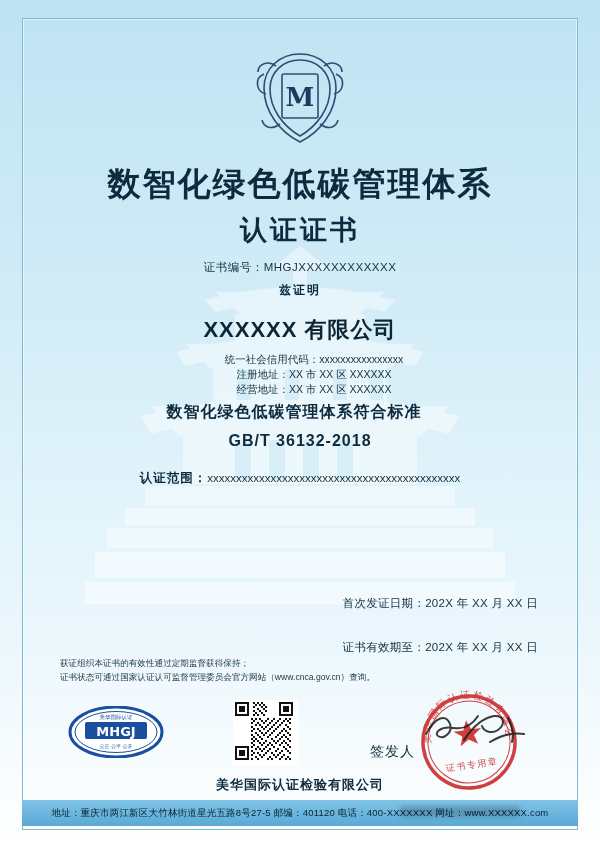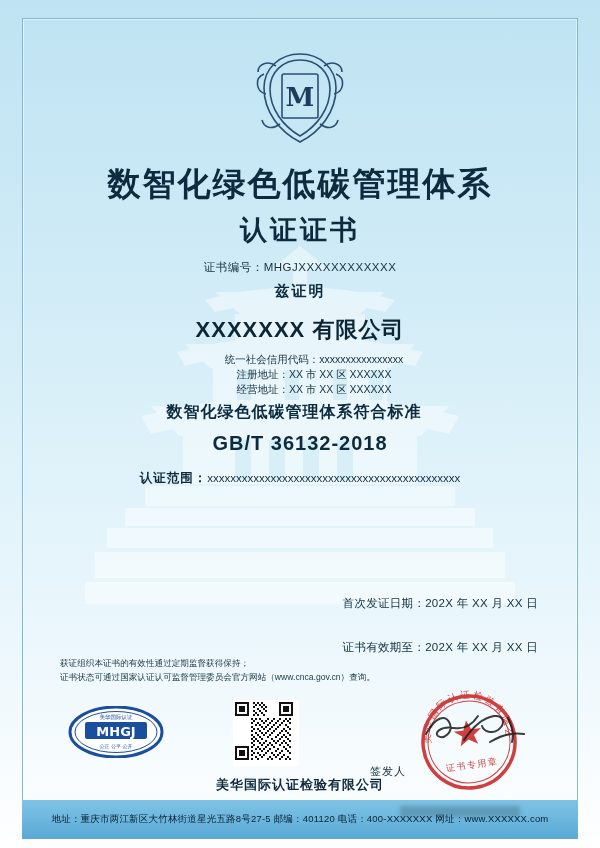--- a/index.html
+++ b/index.html
@@ -41,40 +41,40 @@
     position:absolute;left:0;right:0;top:212px;text-align:center;
     font-size:27px;font-weight:bold;color:#0d2b3e;letter-spacing:3px;
     font-family:"DejaVu Sans","Liberation Sans",sans-serif;
   }
   .certno{
     position:absolute;left:0;right:0;top:260px;text-align:center;
     font-size:11.5px;color:#12303f;letter-spacing:.5px;
   }
   .hereby{
     position:absolute;left:0;right:0;top:282px;text-align:center;
-    font-size:15px;font-weight:bold;color:#0d2b3e;letter-spacing:2px;
+    font-size:12px;font-weight:bold;color:#0d2b3e;letter-spacing:2px;
   }
   .company{
     position:absolute;left:0;right:0;top:315px;text-align:center;
     font-size:22px;font-weight:bold;color:#0b2736;letter-spacing:1px;
   }
   .info{
     position:absolute;left:0;right:0;text-align:center;
     font-size:10.5px;color:#16313f;line-height:15px;padding-left:28px;
   }
   .info.r1{top:352px;}
   .info.r2{top:367px;}
   .info.r3{top:382px;}
   .standard-line{
     position:absolute;left:0;right:12px;top:402px;text-align:center;
     font-size:16px;font-weight:bold;color:#0d2b3e;letter-spacing:1px;
   }
   .standard-code{
     position:absolute;left:0;right:0;top:432px;text-align:center;
-    font-size:20px;font-weight:bold;color:#0d2b3e;letter-spacing:1px;
+    font-size:16px;font-weight:bold;color:#0d2b3e;letter-spacing:1px;
   }
   .scope{
     position:absolute;left:0;right:0;top:470px;text-align:center;
     font-size:11.5px;color:#12303f;
   }
   .scope b{font-size:12.5px;color:#0d2b3e;letter-spacing:1px;}
   .dates{
     position:absolute;right:62px;text-align:right;
     font-size:11.5px;color:#12303f;letter-spacing:.3px;
   }
@@ -88,36 +88,36 @@
   
   .mhgj-seal{
     position:absolute;left:68px;top:706px;width:96px;height:52px;
   }
   .qr{
     position:absolute;left:233px;top:700px;width:62px;height:62px;
     background:#ffffff;padding:2px;
   }
   .qr svg{display:block;}
   .sign-label{
-    position:absolute;left:370px;top:764px;
-    font-size:11px;color:#12303f;letter-spacing:1px;text-align:right;
+    position:absolute;left:370px;top:743px;
+    font-size:14px;color:#12303f;letter-spacing:1px;text-align:right;
   }
   .redseal{
     position:absolute;left:417px;top:690px;width:104px;height:104px;
   }
   .sig-scribble{
     position:absolute;left:420px;top:706px;width:110px;height:46px;
     pointer-events:none;
   }
   .org-name{
     position:absolute;left:0;right:0;top:776px;text-align:center;
     font-size:13px;font-weight:bold;color:#0d2b3e;letter-spacing:1px;
   }
   .address-bar{
-    position:absolute;left:22px;right:22px;top:800px;height:39px;
+    position:absolute;left:22px;right:22px;top:800px;height:26px;
     background:linear-gradient(180deg,#7fc3e6 0%,#59a9d6 100%);
     display:flex;align-items:center;justify-content:center;
     color:#0a2230;font-size:9.5px;letter-spacing:.2px;white-space:nowrap;
   }
   .blurline{
     position:absolute;top:806px;left:400px;width:120px;height:11px;
     background:rgba(0,0,0,.18);filter:blur(2px);border-radius:2px;
   }
 </style>
 </head>
@@ -172,21 +172,21 @@
         <path d="M74 76 C82 82 90 80 92 72"></path>
       </g>
       <text x="54" y="58" text-anchor="middle" font-family="DejaVu Serif, serif" font-size="26" font-weight="bold" fill="#1d3b5c">M</text>
     </svg>
   </div>
 
   <div class="title1">数智化绿色低碳管理体系</div>
   <div class="title2">认证证书</div>
   <div class="certno">证书编号：MHGJXXXXXXXXXXXX</div>
   <div class="hereby">兹证明</div>
-  <div class="company">XXXXXXX 有限公司</div>
+  <div class="company">XXXXXX 有限公司</div>
 
   <div class="info r1">统一社会信用代码：xxxxxxxxxxxxxxxx</div>
   <div class="info r2">注册地址：XX 市 XX 区 XXXXXX</div>
   <div class="info r3">经营地址：XX 市 XX 区 XXXXXX</div>
 
   <div class="standard-line">数智化绿色低碳管理体系符合标准</div>
   <div class="standard-code">GB/T 36132-2018</div>
 
   <div class="scope">
     <b>认证范围：</b><span>xxxxxxxxxxxxxxxxxxxxxxxxxxxxxxxxxxxxxxxxxxxx</span>

